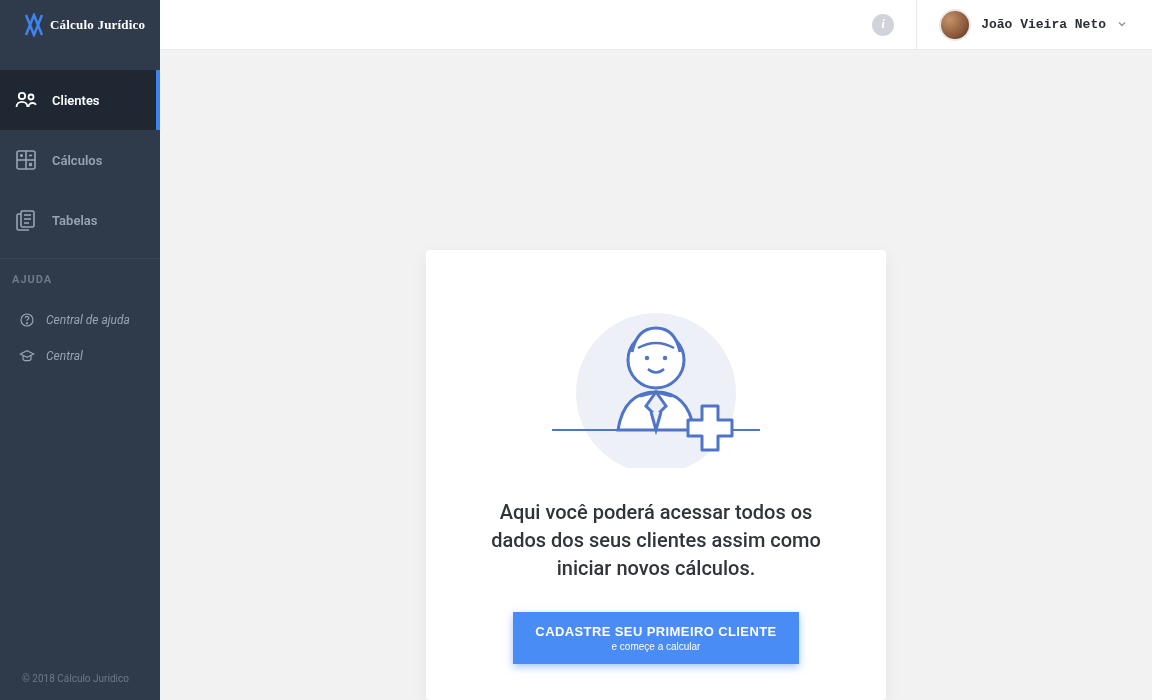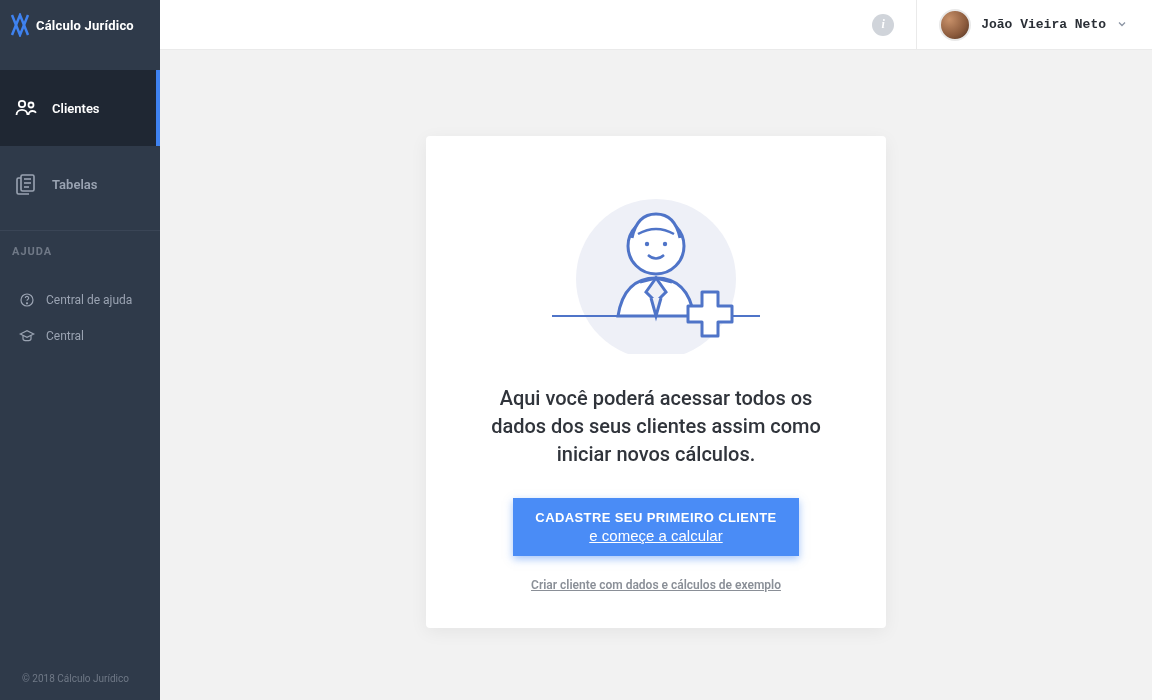--- a/index.html
+++ b/index.html
@@ -21,38 +21,39 @@
     height: 700px;
     background: #2f3a4a;
     color: #c7cdd6;
     display: flex;
     flex-direction: column;
   }
   .brand {
     height: 50px;
     display: flex;
     align-items: center;
-    padding-left: 10px;
+    padding-left: 24px;
     gap: 6px;
+    font-family: Liberation Serif, serif;
   }
   .brand-mark svg { display: block; }
   .brand-text {
     color: #ffffff;
     font-weight: 700;
     font-size: 13px;
     letter-spacing: 0.2px;
   }
   .nav {
     margin-top: 20px;
   }
   .nav-item {
     display: flex;
     align-items: center;
     gap: 14px;
-    height: 76px;
+    height: 60px;
     padding-left: 14px;
     color: #9aa3b2;
     cursor: pointer;
     font-size: 13px;
     font-weight: 600;
     position: relative;
   }
   .nav-item.active {
     background: #1f2733;
     color: #ffffff;
@@ -70,32 +71,33 @@
   .help-section {
     margin-top: 8px;
     border-top: 1px solid #3a4556;
     padding-top: 14px;
   }
   .help-title {
     font-size: 11px;
     color: #6f7886;
     letter-spacing: 1px;
     padding-left: 12px;
-    margin-bottom: 24px;
+    margin-bottom: 16px;
     font-weight: 700;
   }
   .help-item {
     display: flex;
     align-items: center;
     gap: 10px;
     height: 36px;
     padding-left: 18px;
     color: #9aa3b2;
     font-size: 12px;
     cursor: pointer;
+    font-style: italic;
   }
   .help-item .help-icon { width: 18px; height: 18px; display:flex; align-items:center; justify-content:center; }
 
   .copyright {
     margin-top: auto;
     padding: 0 16px 16px 22px;
     font-size: 10px;
     color: #6f7886;
   }
 
@@ -133,21 +135,21 @@
   }
   .user-name { font-size: 13px; color: #2a2f36; font-weight: 600; font-family: Liberation Mono, monospace; }
   .chev { color: #8b94a3; }
 
   
   .main {
     position: absolute;
     left: 160px; top: 50px; right: 0; bottom: 0;
     background: #f2f2f2;
     display: flex;
-    align-items: flex-start;
+    align-items: flex-end;
     justify-content: center;
   }
   .card {
     margin-top: 86px;
     width: 460px;
     background: #ffffff;
     border-radius: 4px;
     box-shadow: 0 4px 18px rgba(0,0,0,0.06);
     padding: 48px 40px 36px 40px;
     display: flex;
@@ -171,21 +173,21 @@
     border-radius: 0;
     padding: 12px 22px;
     cursor: pointer;
     box-shadow: 0 3px 8px rgba(74,140,246,0.5);
     display: flex;
     flex-direction: column;
     align-items: center;
     gap: 2px;
   }
   .cta-line1 { font-size: 13px; font-weight: 600; letter-spacing: 0.4px; }
-  .cta-line2 { font-size: 15px; text-decoration: underline; }
+  .cta-line2 { font-size: 10px; }
   .example-link {
     margin-top: 22px;
     color: #8a8f97;
     font-size: 12px;
     text-decoration: underline;
     cursor: pointer;
     font-weight: 600;
   }
 </style>
 </head>
@@ -210,20 +212,36 @@
           <path d="M2.5 19c0-3 2.5-5.2 5.5-5.2s5.5 2.2 5.5 5.2"></path>
           <circle cx="17" cy="9" r="2.5"></circle>
           <path d="M14.5 19c0-2.3 1.8-4 4-4 1.5 0 2.8.7 3.5 1.8"></path>
         </svg>
       </span>
       <span>Clientes</span>
     </div>
     <div class="nav-item">
       <span class="nav-icon">
         <svg width="24" height="24" viewBox="0 0 24 24" fill="none" stroke-width="1.6">
+          <rect x="3" y="3" width="18" height="18" rx="2"></rect>
+          <line x1="12" y1="3" x2="12" y2="21"></line>
+          <line x1="3" y1="12" x2="21" y2="12"></line>
+          <line x1="6" y1="7.5" x2="9" y2="7.5"></line>
+            <line x1="7.5" y1="6" x2="7.5" y2="9"></line>
+          <line x1="15" y1="7.5" x2="18" y2="7.5"></line>
+          <line x1="15" y1="16.5" x2="18" y2="16.5"></line>
+          <line x1="15.3" y1="15" x2="17.7" y2="18"></line>
+            <line x1="17.7" y1="15" x2="15.3" y2="18"></line>
+        </svg>
+      </span>
+      <span>Cálculos</span>
+    </div>
+    <div class="nav-item">
+      <span class="nav-icon">
+        <svg width="24" height="24" viewBox="0 0 24 24" fill="none" stroke-width="1.6">
           <rect x="7" y="3" width="13" height="16" rx="1.5"></rect>
           <path d="M7 6 H4.5 a1.5 1.5 0 0 0 -1.5 1.5 V20.5 a1.5 1.5 0 0 0 1.5 1.5 H15"></path>
           <line x1="10" y1="7" x2="17" y2="7"></line>
           <line x1="10" y1="11" x2="17" y2="11"></line>
           <line x1="10" y1="15" x2="15" y2="15"></line>
         </svg>
       </span>
       <span>Tabelas</span>
     </div>
   </nav>
@@ -299,15 +317,14 @@
         <g stroke="#4f74c8" stroke-width="3" fill="#ffffff">
           <path d="M142 122 h14 v-14 h16 v14 h14 v16 h-14 v14 h-16 v-14 h-14 z" stroke-linejoin="round"></path>
         </g>
       </svg>
     </div>
     <div class="headline">Aqui você poderá acessar todos os dados dos seus clientes assim como iniciar novos cálculos.</div>
     <button class="cta">
       <span class="cta-line1">CADASTRE SEU PRIMEIRO CLIENTE</span>
       <span class="cta-line2">e começe a calcular</span>
     </button>
-    <a class="example-link">Criar cliente com dados e cálculos de exemplo</a>
   </div>
 </main>
 
 </body></html>

